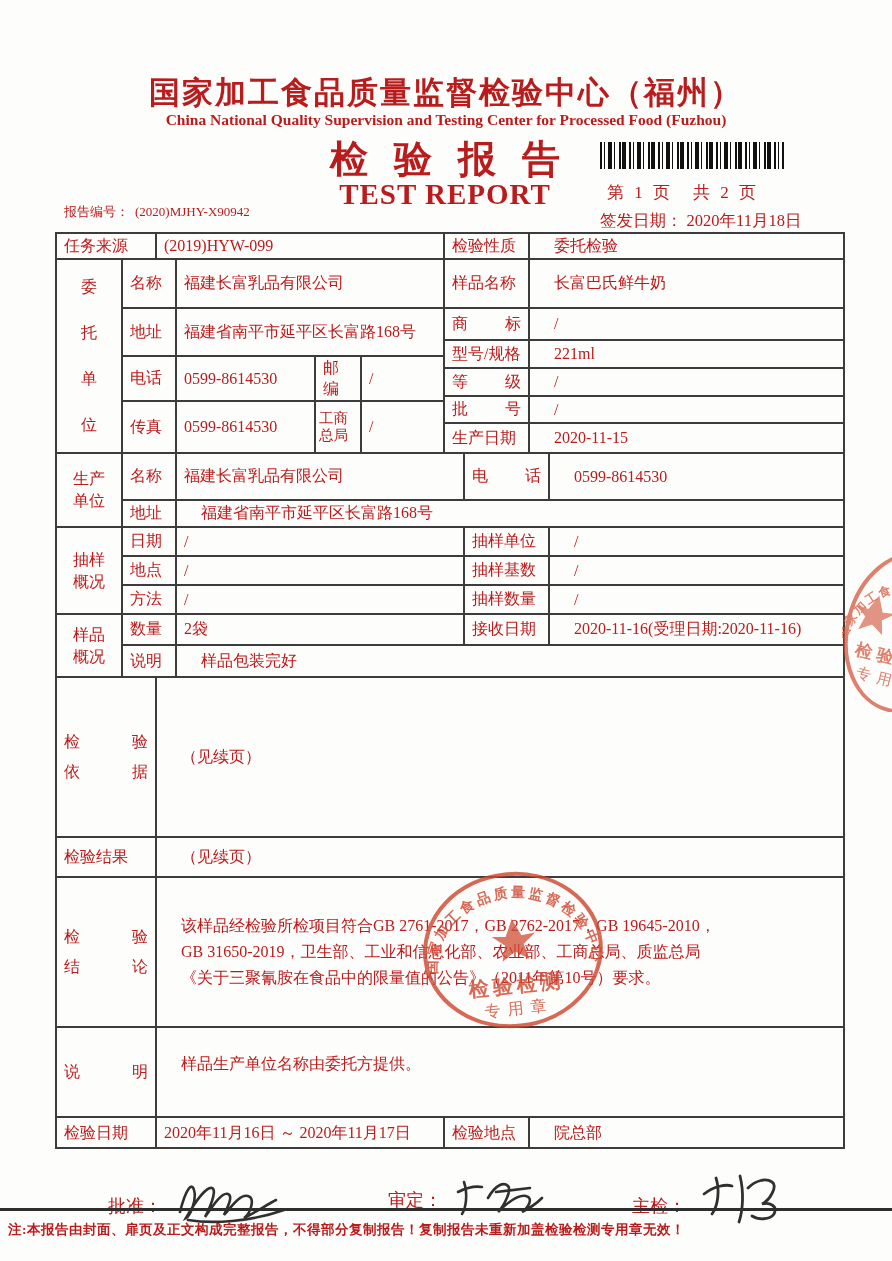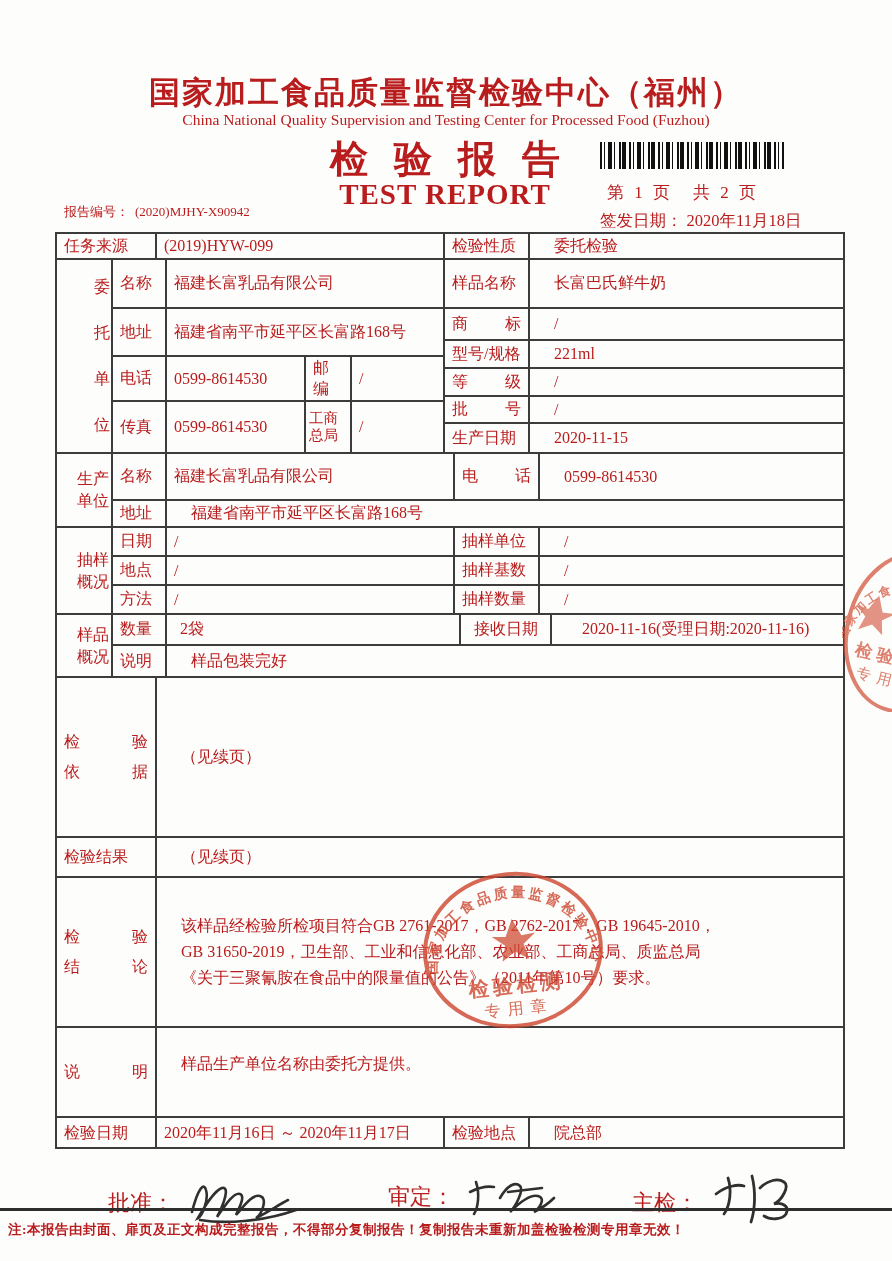--- a/index.html
+++ b/index.html
@@ -6,21 +6,21 @@
   .page{
     position:relative;width:892px;height:1261px;margin:0 auto;
     background:#fdfdfc;overflow:hidden;
     font-family:"Liberation Serif","DejaVu Serif",serif;
     color:#b91c1c;
   }
   
   .org-cn{position:absolute;top:72px;left:0;width:100%;text-align:center;
     font-size:31px;font-weight:bold;letter-spacing:2px;}
   .org-en{position:absolute;top:111px;left:0;width:100%;text-align:center;
-    font-size:15.5px;font-weight:normal;}
+    font-size:15.5px;font-weight:bold;}
   .title-cn{position:absolute;top:134px;left:255px;width:380px;text-align:center;
     font-size:38px;font-weight:bold;letter-spacing:26px;text-indent:26px;}
   .title-en{position:absolute;top:178px;left:255px;width:380px;text-align:center;
     font-size:29px;font-weight:bold;letter-spacing:1px;}
   .barcode{position:absolute;top:142px;left:600px;width:184px;height:27px;
     background:repeating-linear-gradient(90deg,
       #111 0 2px,transparent 2px 4px,#111 4px 5px,transparent 5px 8px,
       #111 8px 12px,transparent 12px 14px,#111 14px 15px,transparent 15px 19px,
       #111 19px 21px,transparent 21px 22px,#111 22px 26px,transparent 26px 29px);
   }
@@ -41,42 +41,42 @@
   .cell.nr{border-right:none;padding-left:24px;}
   .w100{width:100px;flex:none;}
   .w85{width:85px;flex:none;}
   .w54{width:54px;flex:none;}
   .w46{width:46px;flex:none;}
   .w139{width:139px;flex:none;}
   .w288{width:288px;flex:none;}
   .w388{width:388px;flex:none;}
   .fx{flex:1;}
   .grp{display:flex;flex:none;}
-  .gcol{width:56px;flex:none;border-right:2px solid #3c3c3c;display:flex;
-    align-items:center;justify-content:flex-end;text-align:center;}
+  .gcol{width:66px;flex:none;border-right:2px solid #3c3c3c;display:flex;
+    align-items:center;justify-content:center;text-align:center;}
   .gcol .wrap2{width:36px;line-height:22px;}
   .gcol .vchars{width:18px;line-height:46px;word-break:break-all;}
   .grows{flex:1;display:flex;flex-direction:column;}
   .srow{display:flex;border-bottom:2px solid #3c3c3c;flex:none;}
   .srow.last{border-bottom:none;}
   .h26{height:26px;} .h194{height:194px;} .h49{height:49px;} .h48{height:48px;}
   .h45{height:45px;} .h50{height:50px;} .h74{height:74px;} .h47{height:47px;}
   .h25{height:25px;} .h87{height:87px;} .h29{height:29px;} .h27{height:27px;}
-  .h63{height:63px;} .h31{height:31px;gap:6px;} .h30{height:30px;} .h32{height:32px;}
+  .h63{height:63px;} .h31{height:31px;} .h30{height:30px;} .h32{height:32px;}
   .h28{height:28px;} .h160{height:160px;} .h40{height:40px;} .h150{height:150px;}
   .h90{height:90px;} .h192i{height:192px;}
   .spread{display:block;width:100%;text-align:justify;text-align-last:justify;}
   .lab2{flex-direction:column;justify-content:center;}
   .lab2 div{width:100%;text-align:justify;text-align-last:justify;line-height:30px;}
   .small{font-size:14.5px;line-height:17px;padding:1px 3px;}
   .topalign{align-items:flex-start;padding-top:26px;}
   .concl{flex-direction:column;justify-content:center;align-items:flex-start;
     padding-left:13px;padding-right:40px;line-height:26px;}
   
-  .sign-area{position:absolute;top:1156px;left:0;width:892px;height:56px;font-size:22px;}
+  .sign-area{position:absolute;top:1156px;left:0;width:892px;height:56px;font-size:18px;}
   .sig-item{position:absolute;display:flex;align-items:flex-end;}
   .sig-item .sig-svg{margin-left:10px;margin-bottom:-8px;}
   .bottom-rule{position:absolute;top:1208px;left:0;width:892px;height:3px;background:#2e2e2e;}
   .footer-note{position:absolute;top:1221px;left:8px;width:860px;
     font-size:13.5px;font-weight:bold;letter-spacing:.5px;}
   
   .stamp-center{position:absolute;left:418px;top:868px;width:190px;height:165px;
     opacity:.82;transform:rotate(-6deg);pointer-events:none;}
   .stamp-edge-clip{position:absolute;left:842px;top:540px;width:50px;height:172px;
     overflow:hidden;opacity:.75;pointer-events:none;}

